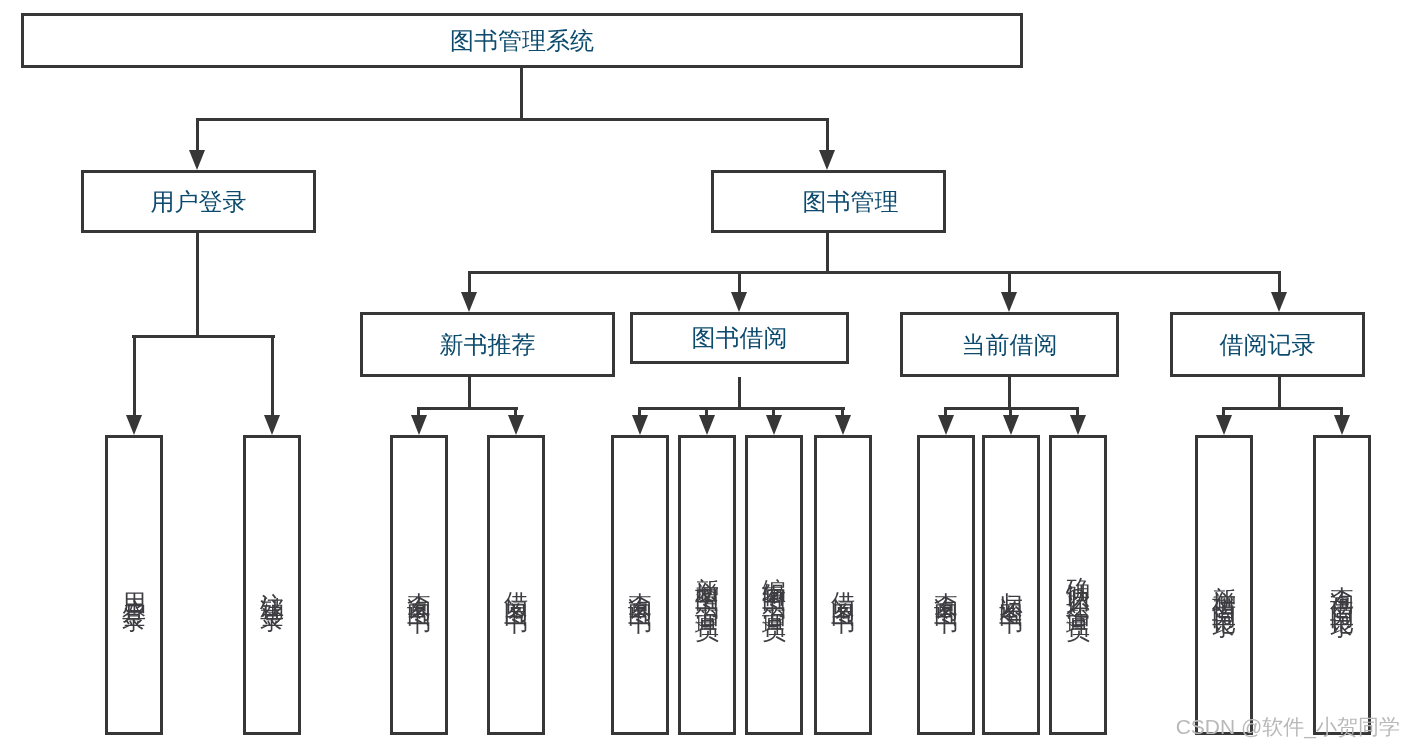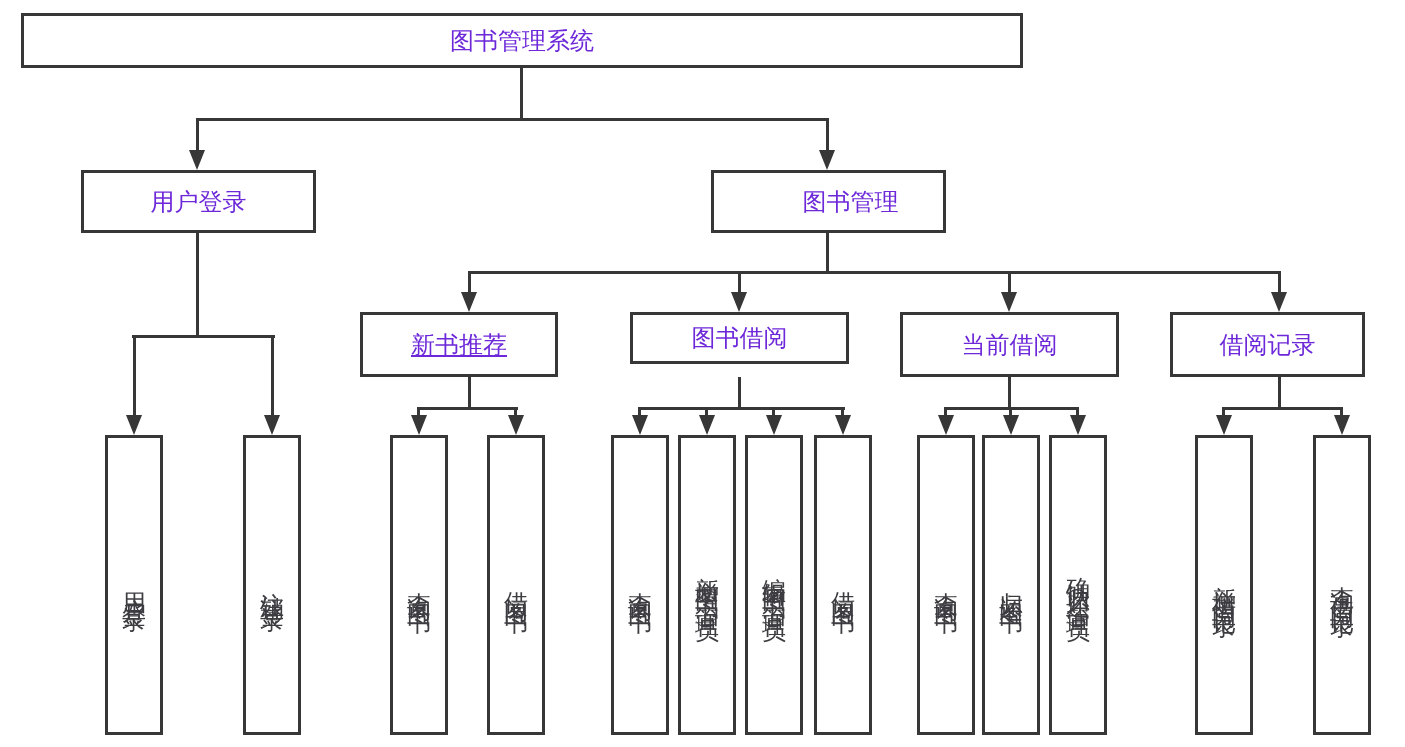--- a/index.html
+++ b/index.html
@@ -12,21 +12,21 @@
     overflow: hidden;
   }
   .node {
     position: absolute;
     box-sizing: border-box;
     border: 3px solid #373737;
     background: #ffffff;
     display: flex;
     align-items: center;
     justify-content: center;
-    color: #6d28d9;
+    color: #0c4a6e;
     font-size: 24px;
     white-space: nowrap;
   }
   .leaf {
     position: absolute;
     box-sizing: border-box;
     border: 3px solid #373737;
     background: #ffffff;
     top: 435px;
     width: 58px;
@@ -96,21 +96,21 @@
   <div class="hline" style="left:468px; top:271px; width:813px;"></div>
   <div class="vline" style="left:468px; top:274px; height:18px;"></div>
   <div class="arrow" style="left:461px; top:292px;"></div>
   <div class="vline" style="left:738px; top:274px; height:18px;"></div>
   <div class="arrow" style="left:731px; top:292px;"></div>
   <div class="vline" style="left:1008px; top:274px; height:18px;"></div>
   <div class="arrow" style="left:1001px; top:292px;"></div>
   <div class="vline" style="left:1278px; top:274px; height:18px;"></div>
   <div class="arrow" style="left:1271px; top:292px;"></div>
 
-  <div class="node" style="left:360px; top:312px; width:198px; height:65px;text-decoration:underline;">
+  <div class="node" style="left:360px; top:312px; width:255px; height:65px;">
     <span>新书推荐</span>
   </div>
   <div class="node" style="left:630px; top:312px; width:219px; height:52px;">
     <span>图书借阅</span>
   </div>
   <div class="node" style="left:900px; top:312px; width:219px; height:65px;">
     <span>当前借阅</span>
   </div>
   <div class="node" style="left:1170px; top:312px; width:195px; height:65px;align-items:center;">
     <span>借阅记录</span>
@@ -187,14 +187,15 @@
     <span class="vtext">确认归还（管理员）</span>
   </div>
 
   <div class="leaf" style="left:1195px;">
     <span class="vtext">新增借阅记录</span>
   </div>
   <div class="leaf" style="left:1313px;">
     <span class="vtext">查询借阅记录</span>
   </div>
 
+  <div class="watermark">CSDN @软件_小贺同学</div>
 
 </div>
 
 </body></html>

